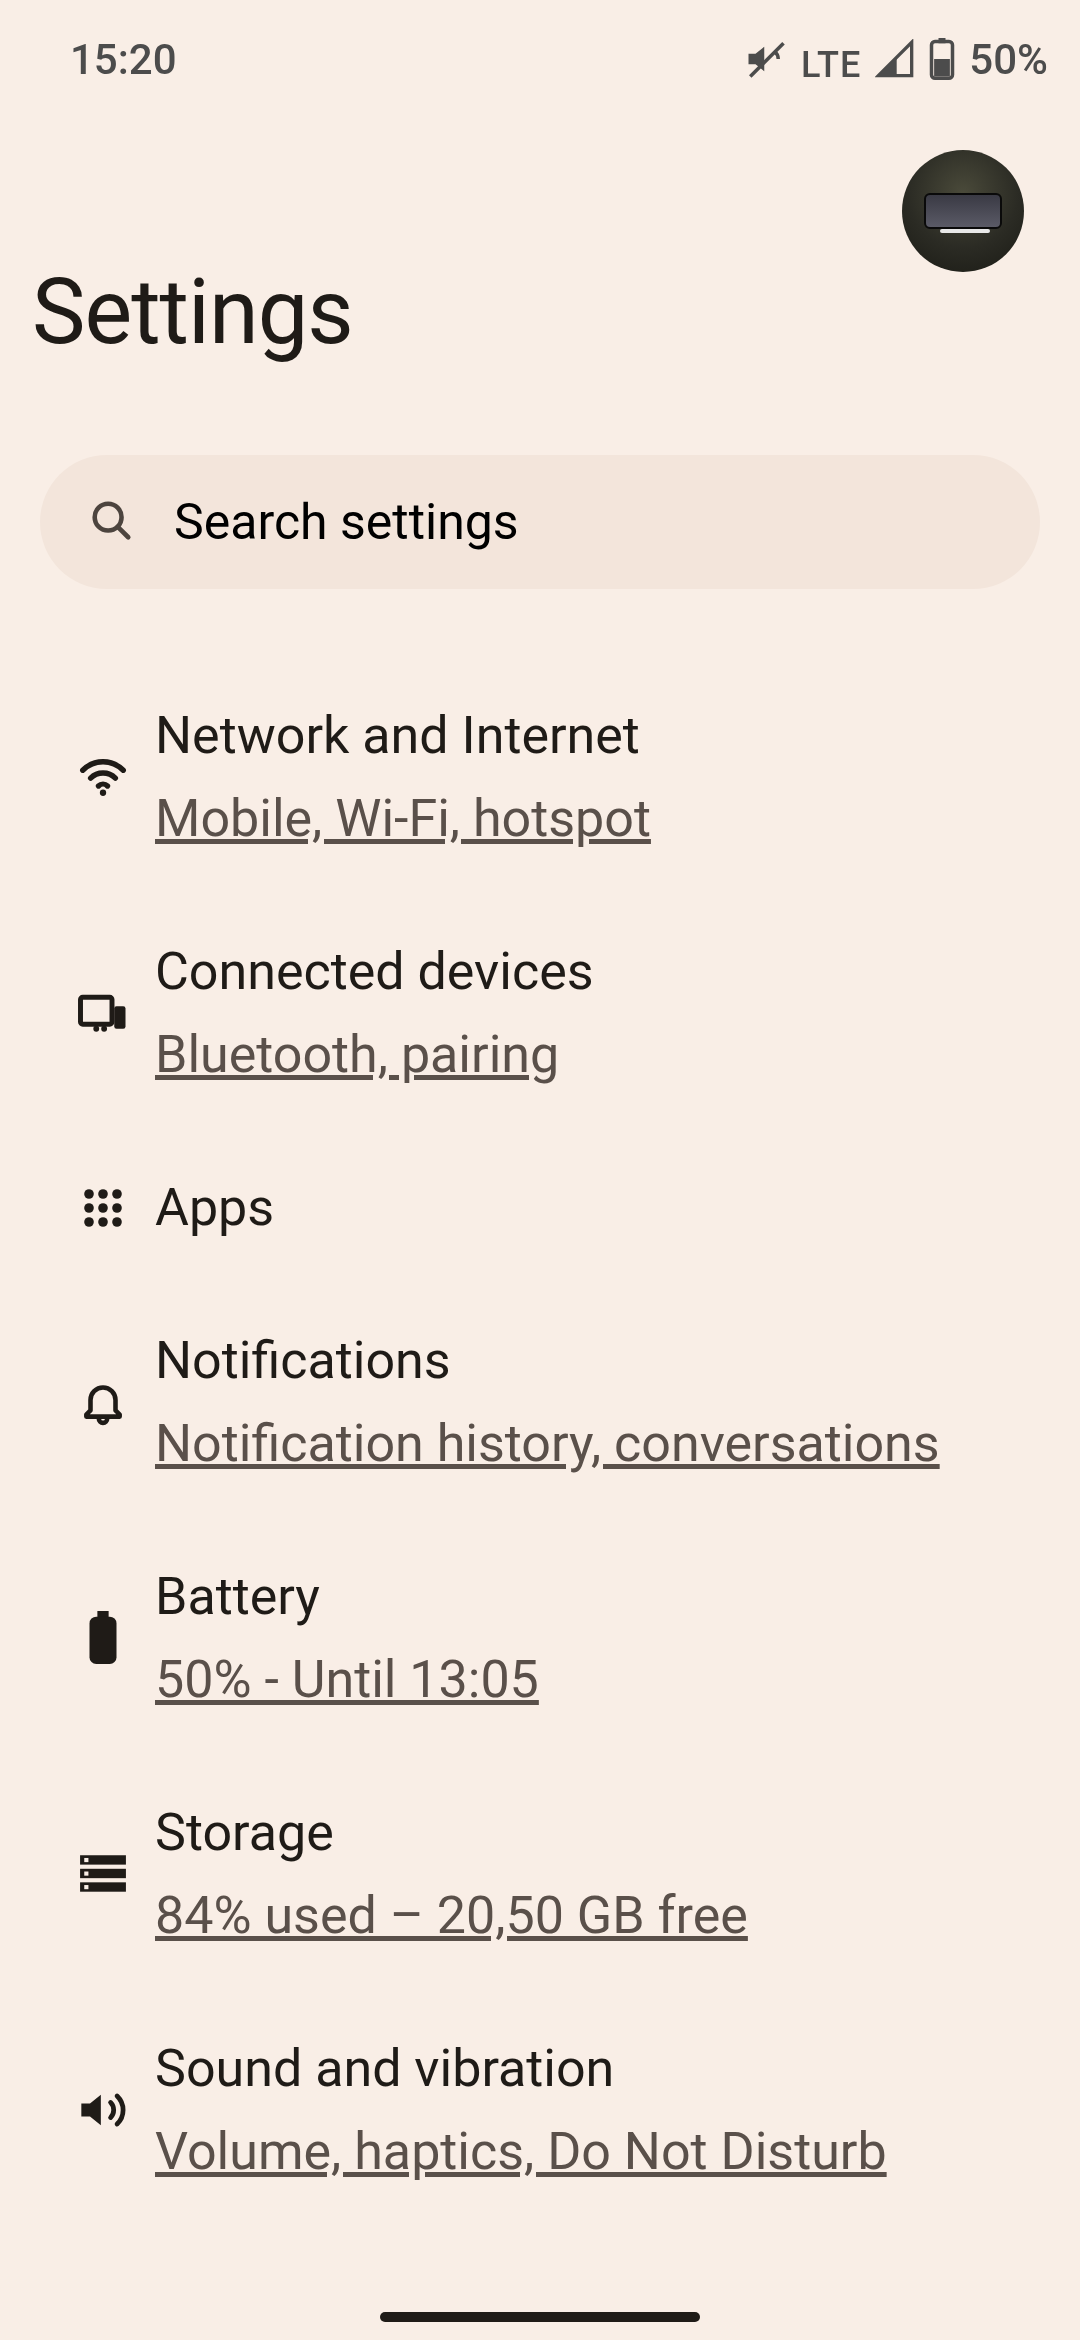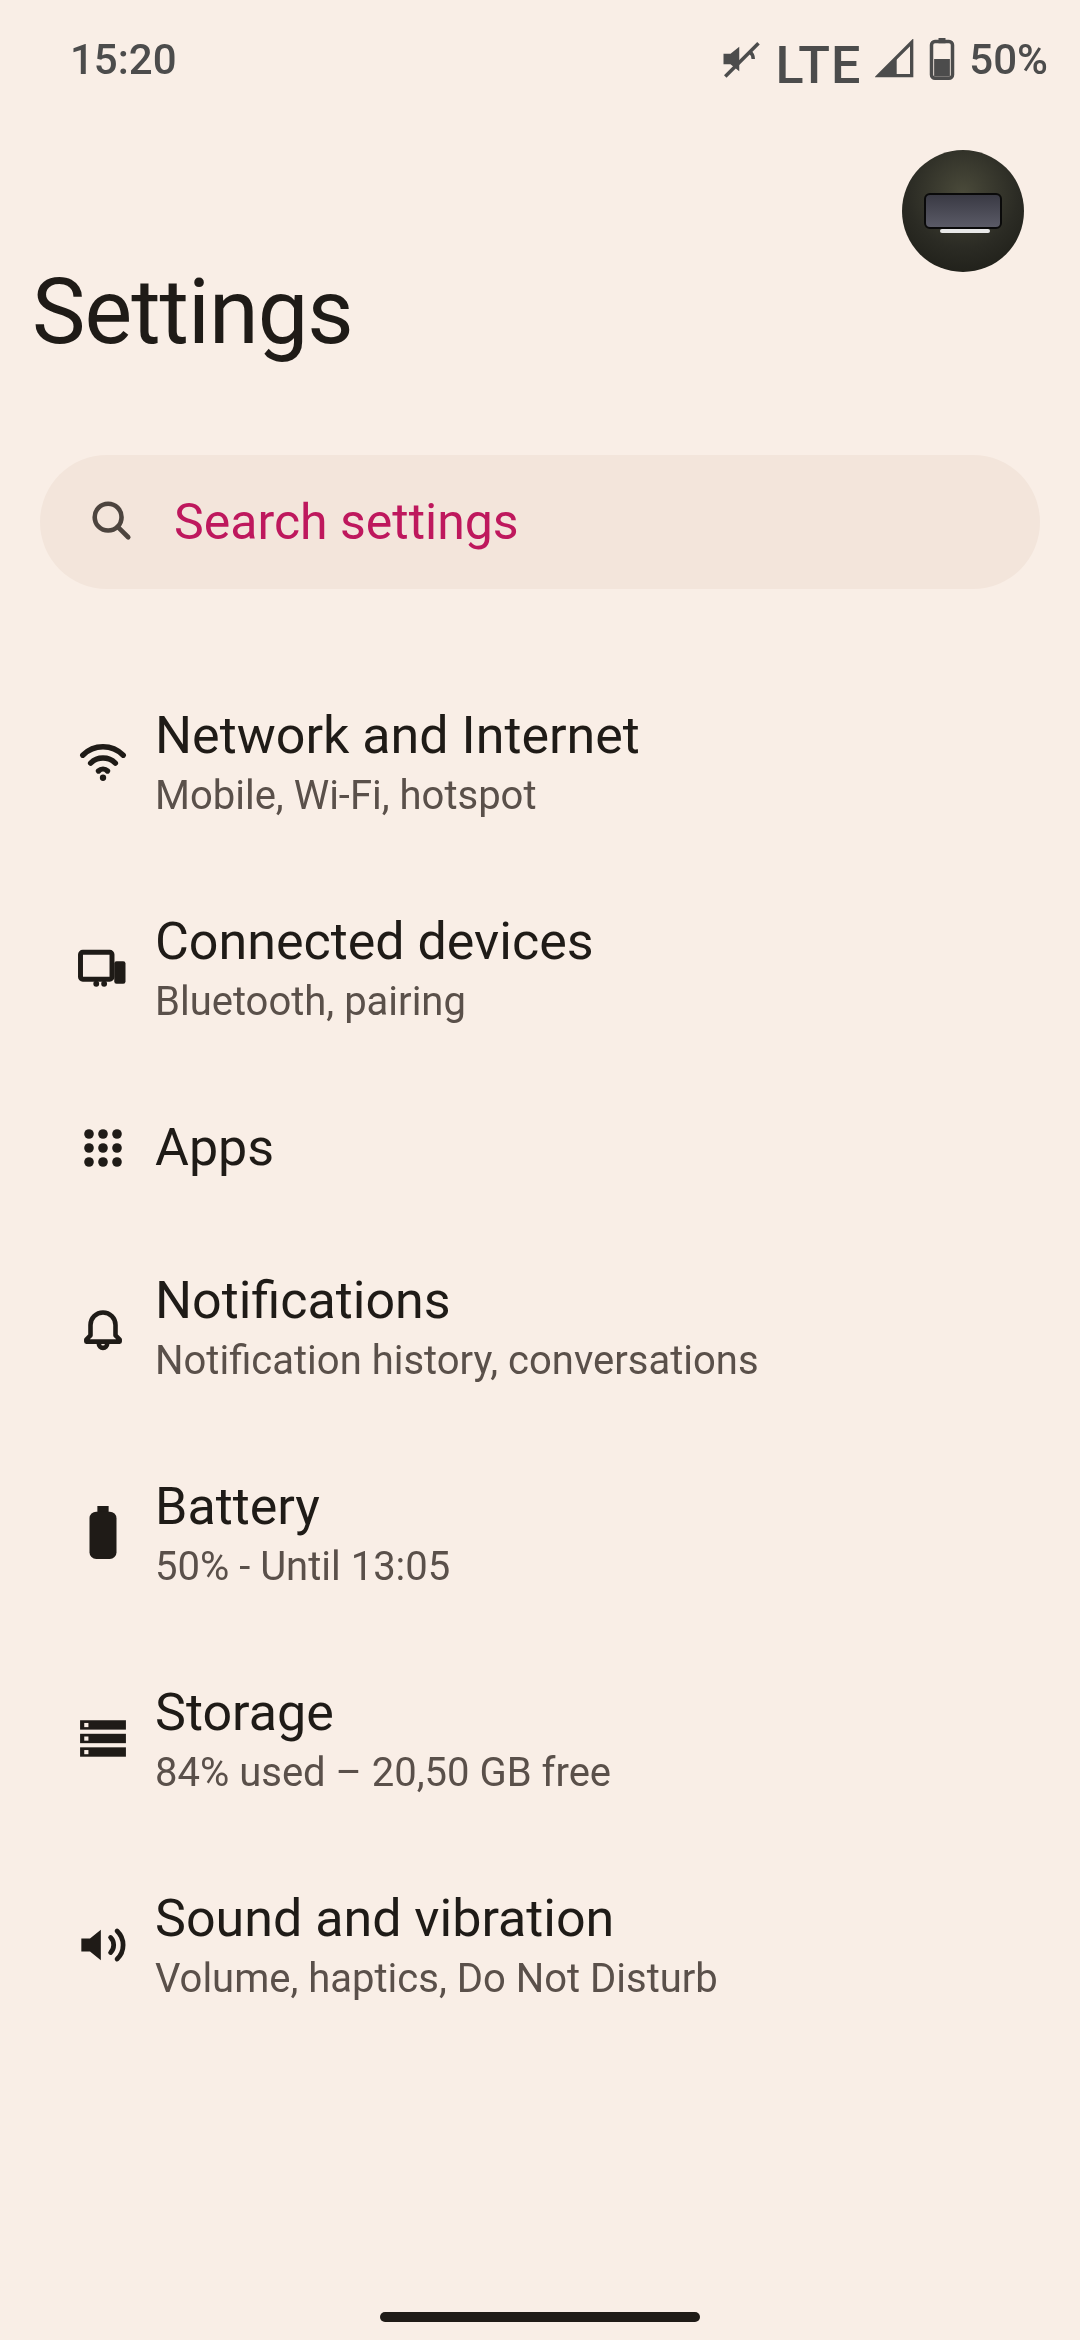--- a/index.html
+++ b/index.html
@@ -64,21 +64,21 @@
     background: #f3e5db;
     border-radius: 70px;
     display: flex;
     align-items: center;
     padding: 0 48px;
     gap: 40px;
   }
   .search-bar svg { flex: none; }
   .search-placeholder {
     font-size: 50px;
-    color: #be185d;
+    color: #000000;
     font-weight: 400;
   }
   .list {
     padding: 30px 0 0 0;
   }
   .item {
     display: flex;
     align-items: center;
     padding: 46px 56px 46px 76px;
     gap: 25px;
@@ -92,43 +92,44 @@
     flex: none;
     color: #2a211b;
   }
   .item-text { display:flex; flex-direction:column; gap:6px; }
   .item-title {
     font-size: 52px;
     font-weight: 400;
     color: #1f1b17;
   }
   .item-sub {
-    font-size: 40px;
+    font-size: 52px;
     color: #5a504a;
-    margin-top: 0;
+    margin-top: 16px;
+    text-decoration: underline;
   }
   .nav-indicator{
     position:absolute; bottom:18px; left:50%; transform:translateX(-50%);
     width:320px; height:10px; border-radius:10px; background:#1f1b17;
   }
 </style>
 </head>
 <body>
 
 <div class="status-bar">
   <span>15:20</span>
   <div class="status-right">
     <span>
       <svg width="42" height="42" viewBox="0 0 24 24" fill="none" stroke="#4c4c4c" stroke-width="2">
         <path d="M11 5 6 9H2v6h4l5 4V5z" fill="#4c4c4c" stroke="none"></path>
         <line x1="22" y1="3" x2="3" y2="22"></line>
         <path d="M17 8c1.5 1 2 2.5 2 4"></path>
       </svg>
     </span>
-    <span style="font-size:52px;letter-spacing:1px;margin-top:12px;">LTE</span>
+    <span style="font-size:36px;letter-spacing:1px;margin-top:12px;">LTE</span>
     <span>
       <svg width="40" height="40" viewBox="0 0 24 24">
         <path d="M2 22 L22 2 L22 22 Z" fill="none" stroke="#4c4c4c" stroke-width="2"></path>
         <path d="M2 22 L13 11 L13 22 Z" fill="#4c4c4c"></path>
       </svg>
     </span>
     <span>
       <svg width="26" height="42" viewBox="0 0 14 24">
         <rect x="1" y="2" width="12" height="21" rx="2" fill="none" stroke="#4c4c4c" stroke-width="2"></rect>
         <rect x="5" y="0" width="4" height="3" fill="#4c4c4c"></rect>

